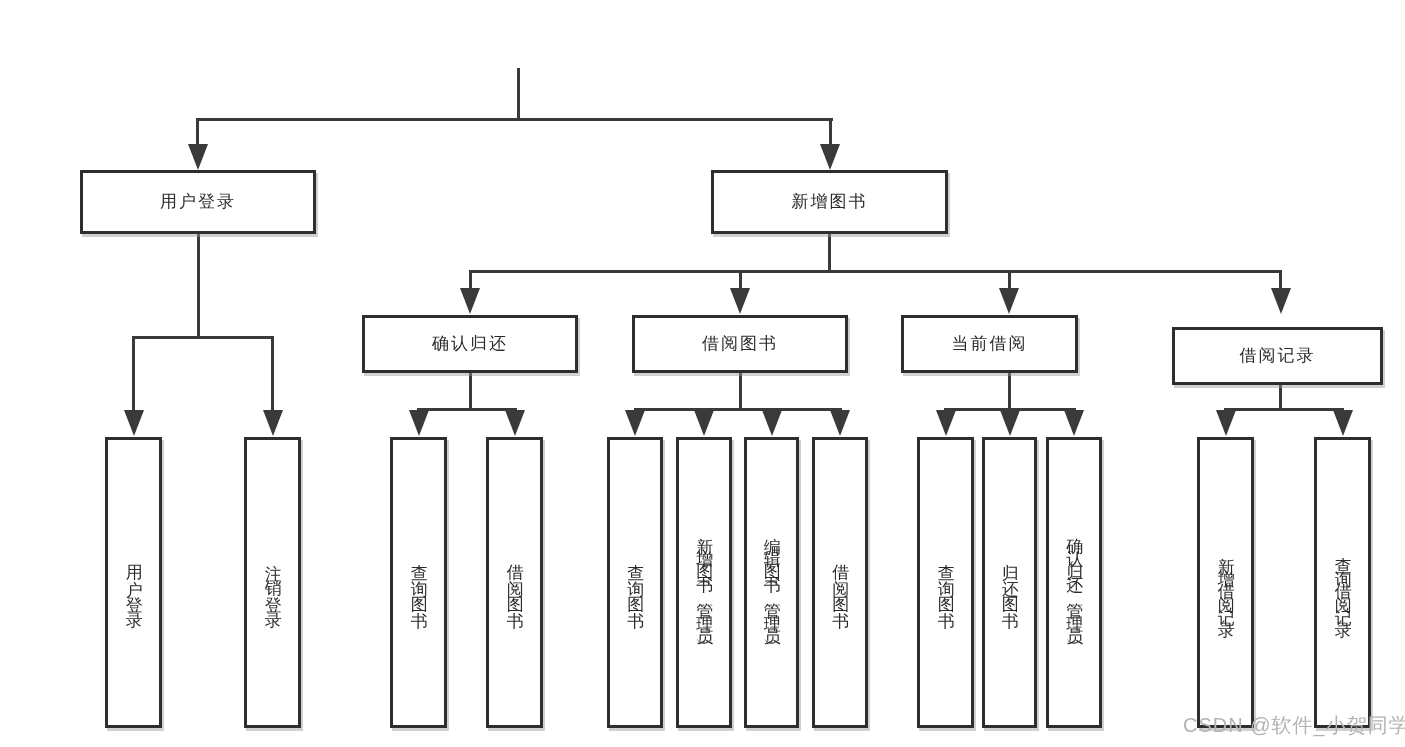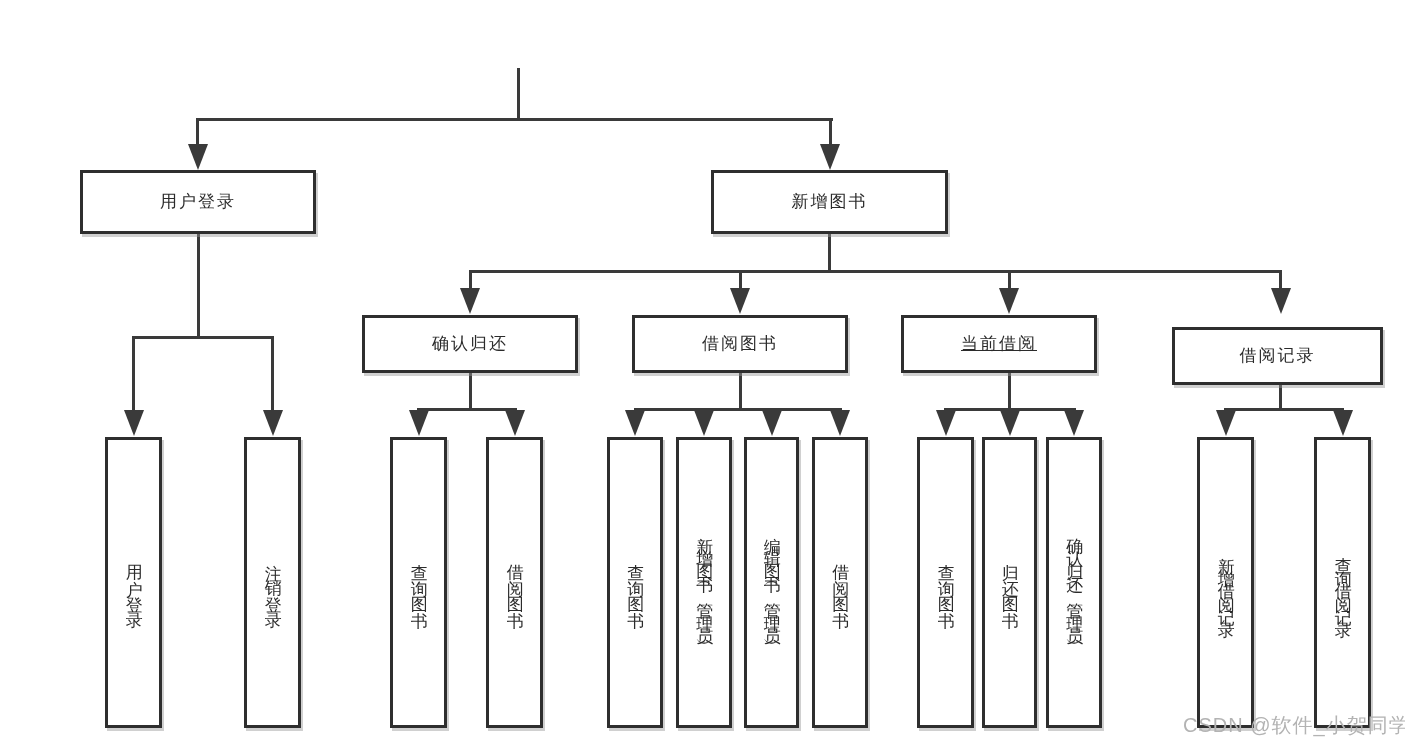--- a/index.html
+++ b/index.html
@@ -86,21 +86,21 @@
 
 
   <div class="box hbox" style="left:80px;top:170px;width:236px;height:64px;">用户登录</div>
 
   <div class="box hbox" style="left:711px;top:170px;width:237px;height:64px;">新增图书</div>
 
   <div class="box hbox" style="left:362px;top:315px;width:216px;height:58px;">确认归还</div>
 
   <div class="box hbox" style="left:632px;top:315px;width:216px;height:58px;">借阅图书</div>
 
-  <div class="box hbox" style="left:901px;top:315px;width:196px;height:58px;text-decoration:underline;">当前借阅</div>
+  <div class="box hbox" style="left:901px;top:315px;width:177px;height:58px;">当前借阅</div>
 
   <div class="box hbox" style="left:1172px;top:327px;width:211px;height:58px;">借阅记录</div>
 
   <div class="box vbox ls16" style="left:105px;top:437px;width:57px;height:291px;">用户登录</div>
   <div class="box vbox ls16" style="left:244px;top:437px;width:57px;height:291px;">注销登录</div>
 
   <div class="box vbox ls16" style="left:390px;top:437px;width:57px;height:291px;">查询图书</div>
   <div class="box vbox ls16" style="left:486px;top:437px;width:57px;height:291px;">借阅图书</div>
 
   <div class="box vbox ls16" style="left:607px;top:437px;width:56px;height:291px;">查询图书</div>

